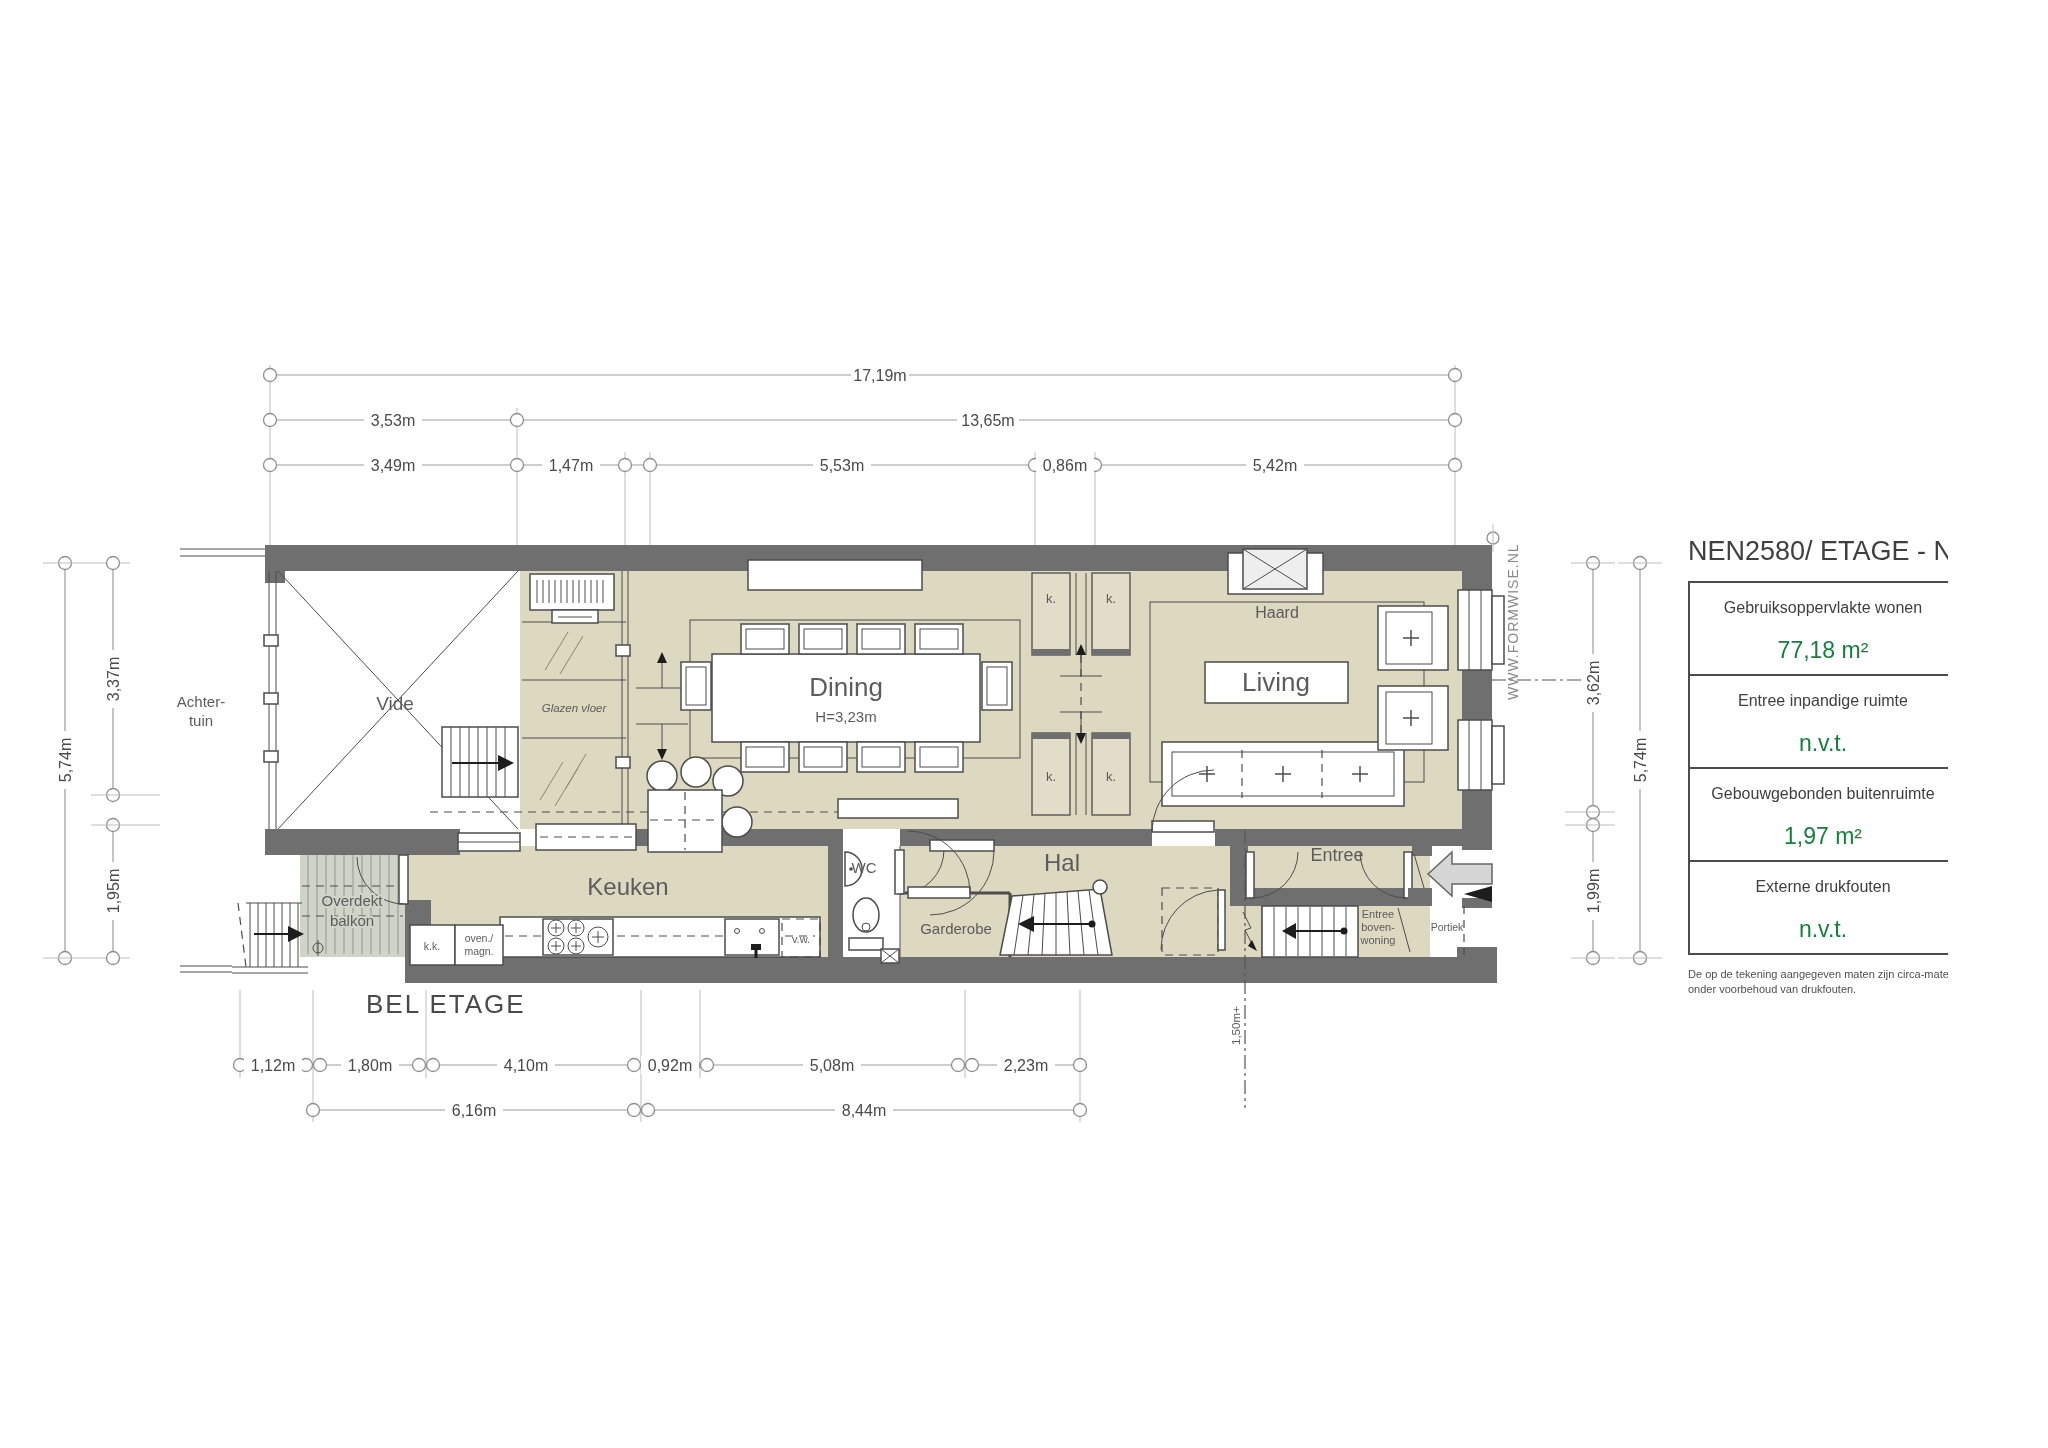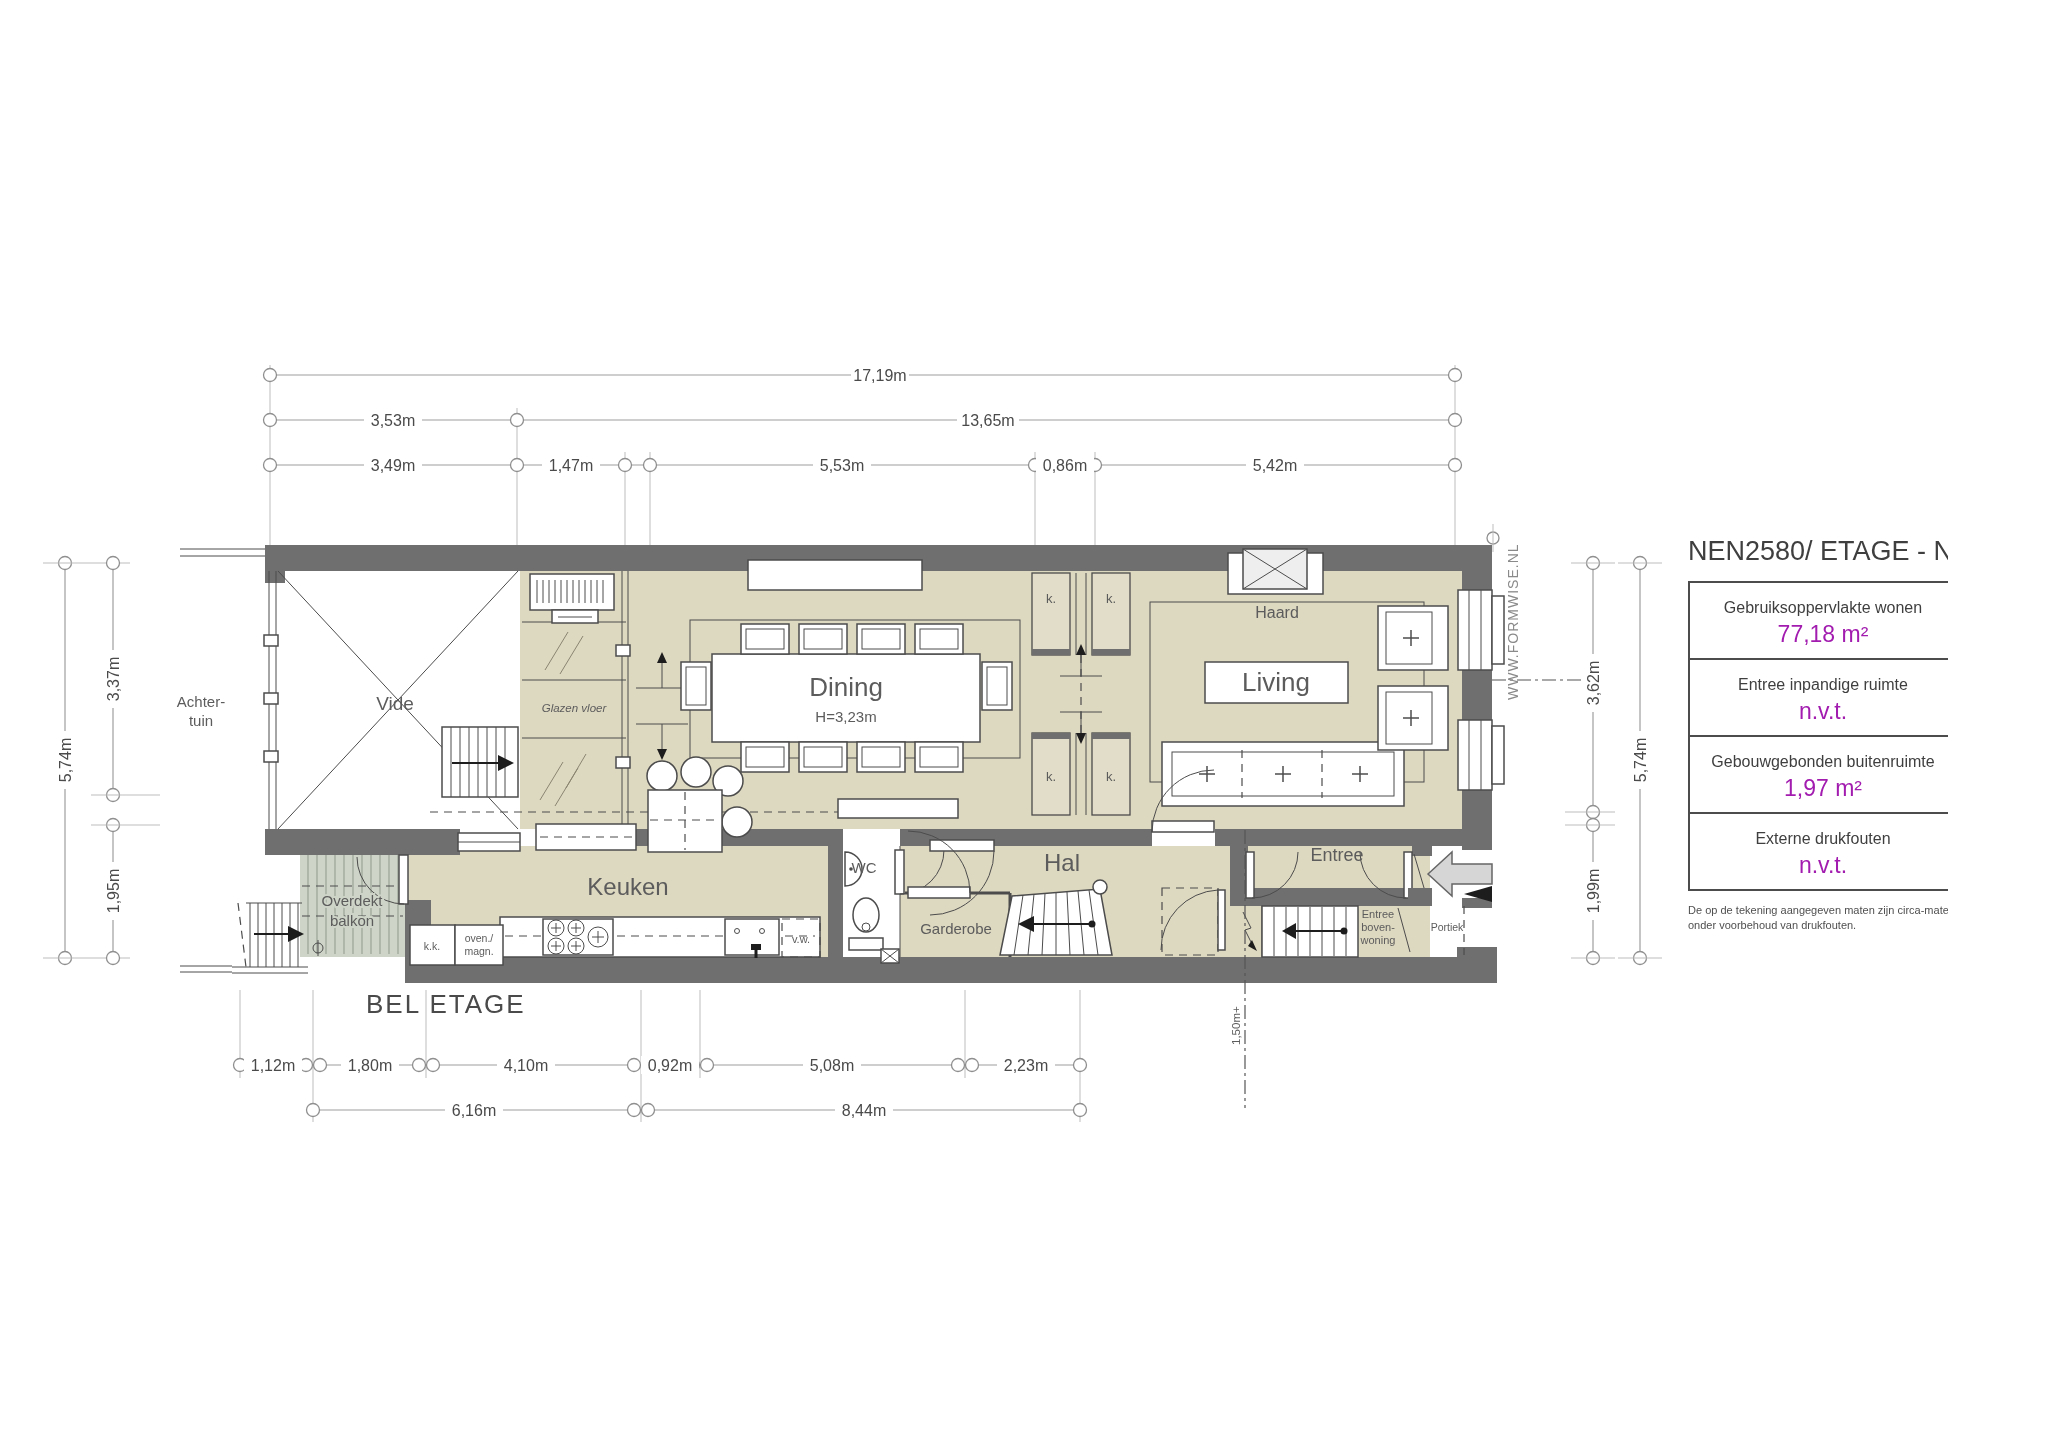--- a/index.html
+++ b/index.html
@@ -20,21 +20,21 @@
   .dimc{fill:#fff;stroke:#8f8f8f;stroke-width:1.3;}
   .lbg{fill:#fff;stroke:none;}
   .dt{font-size:16px;fill:#4a4a4a;}
   .rt{fill:#5c5c5c;}
   .legend{position:absolute;left:1688px;top:536px;width:272px;}
   .legend-title{font-size:27px;color:#3f3f3f;white-space:nowrap;}
   .legend-table{margin-top:14px;border:2px solid #4c4c4c;width:266px;background:#fff;}
   .legend-row{border-bottom:2px solid #4c4c4c;text-align:center;padding:16px 4px 10px 4px;}
   .legend-row:last-child{border-bottom:none;}
   .legend-label{font-size:16px;color:#3f3f3f;}
-  .legend-value{font-size:23px;color:#a21caf;margin-top:4px;}
+  .legend-value{font-size:23px;color:#15803d;margin-top:20px;}
   .legend-note{margin-top:12px;font-size:11px;color:#4f4f4f;text-align:justify;line-height:1.4;width:270px;}
 </style>
 </head>
 <body>
 
 <div id="stage">
 
 <svg width="2048" height="1448" viewBox="0 0 2048 1448">
 
   <g>

